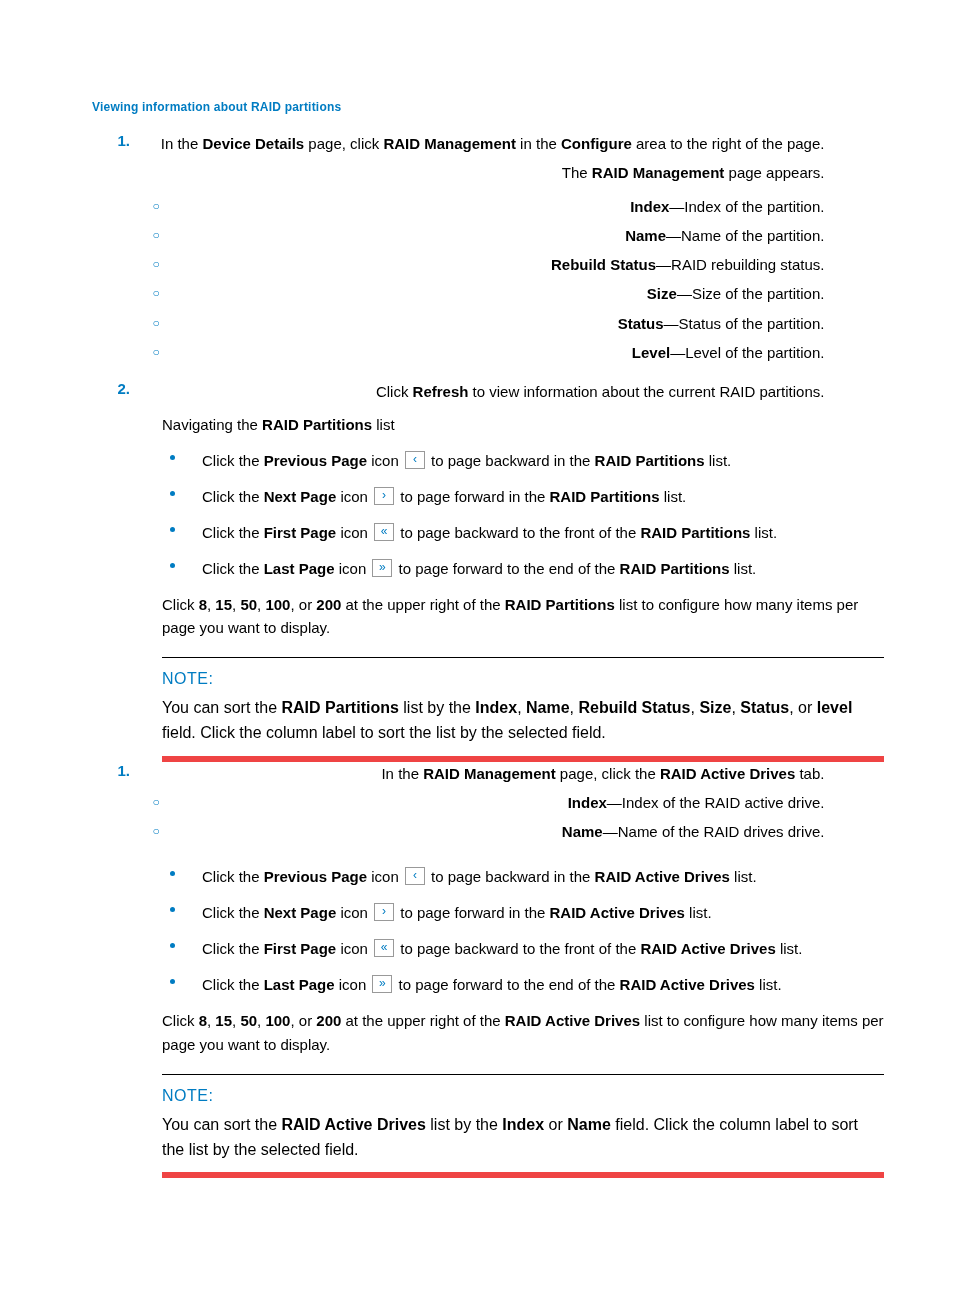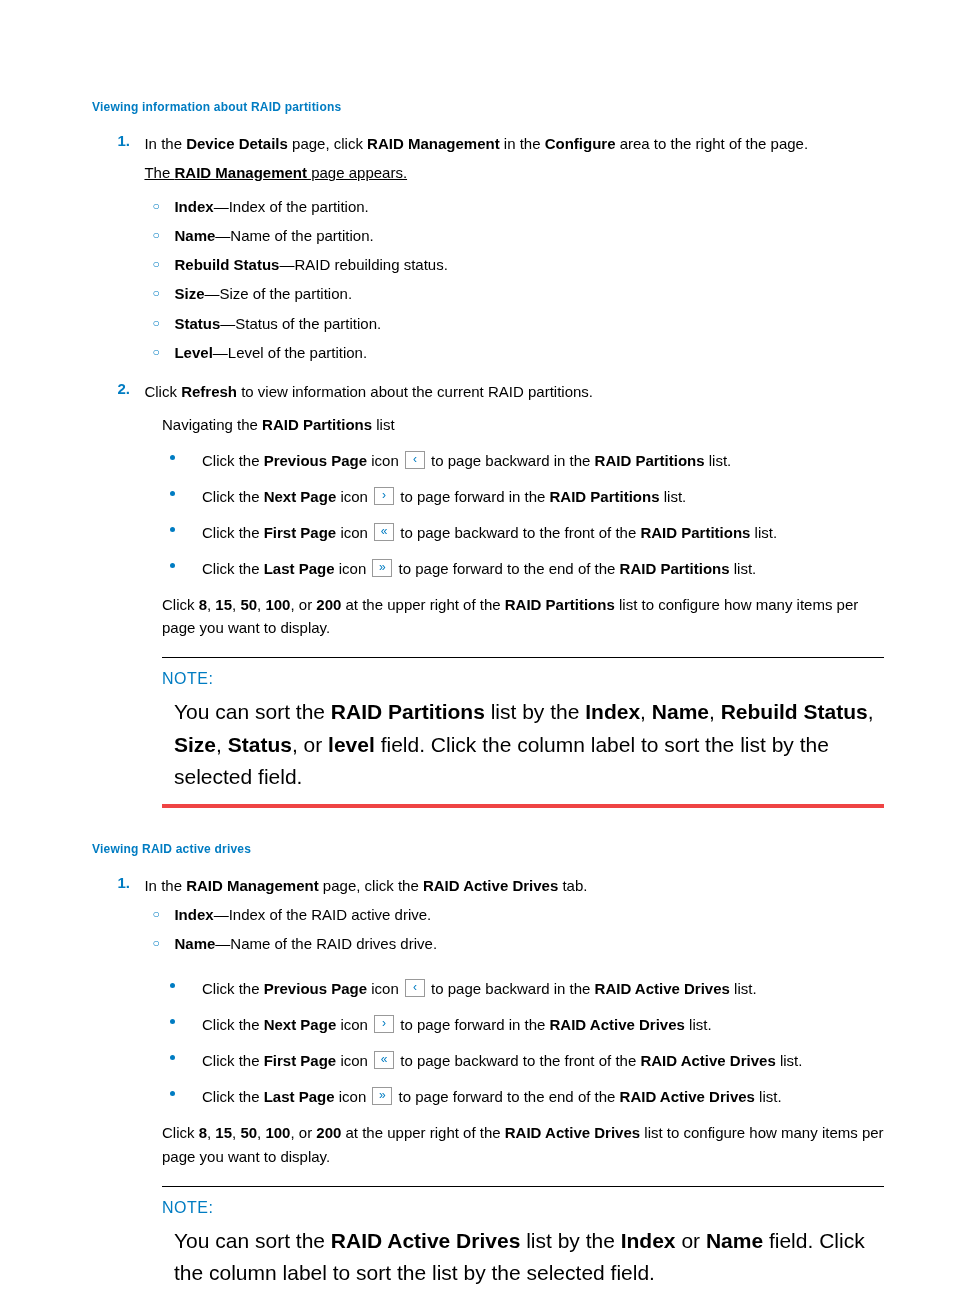--- a/index.html
+++ b/index.html
@@ -38,27 +38,28 @@
     font-size: 15px;
     vertical-align: top;
   }
   .step-body {
     display: inline-block;
     width: 680px;
     margin-left: 10px;
     font-size: 15px;
     line-height: 1.55;
     vertical-align: top;
+    text-align: right;
   }
   .para {
     margin: 10px 0;
     font-size: 15px;
     line-height: 1.55;
   }
-  .para.tight { margin-top: 6px; text-decoration: underline; }
+  .para.tight { margin-top: 6px; }
   .sub-list {
     margin: 4px 0 10px 0;
   }
   .sub-item {
     position: relative;
     padding-left: 30px;
     margin: 6px 0;
     font-size: 15px;
     line-height: 1.55;
   }
@@ -99,34 +100,33 @@
     font-size: 12px;
     line-height: 15px;
     text-align: center;
     vertical-align: text-bottom;
     margin: 0 2px;
     font-family: Arial, sans-serif;
     font-weight: normal;
   }
   .note-box {
     border-top: 1px solid #000;
-    border-bottom: 4px solid #ef4444;
+    border-bottom: 6px solid #ef4444;
     margin: 18px 0 0 70px;
     padding: 8px 0 10px 0;
   }
   .note-label {
     color: #007cc2;
     font-size: 16px;
     letter-spacing: 0.5px;
     margin: 4px 0 8px 0;
   }
   .note-body {
-    font-size: 21px;
-    line-height: 1.55;
-    margin-left: 12px;
+    font-size: 16px;
+    line-height: 1.55;
   }
   b { font-weight: bold; }
   .left-text { margin-left: 70px; }
 </style>
 </head>
 <body>
 
 <div class="page">
 
   <h2 class="section">Viewing information about RAID partitions</h2>
@@ -171,21 +171,20 @@
     <span>Click </span><b>8</b><span>, </span><b>15</b><span>, </span><b>50</b><span>, </span><b>100</b><span>, or </span><b>200</b><span> at the upper right of the </span><b>RAID Partitions</b><span> list to configure how many items per page you want to display.</span>
   </div>
 
   <div class="note-box">
     <div class="note-label">NOTE:</div>
     <div class="note-body">
       <span>You can sort the </span><b>RAID Partitions</b><span> list by the </span><b>Index</b><span>, </span><b>Name</b><span>, </span><b>Rebuild Status</b><span>, </span><b>Size</b><span>, </span><b>Status</b><span>, or </span><b>level</b><span> field. Click the column label to sort the list by the selected field.</span>
     </div>
   </div>
 
-  <h2 class="section spaced">Viewing RAID active drives</h2>
 
   <div class="ol-step">
     <span class="step-num">1.</span>
     <span class="step-body">
       <span>In the </span><b>RAID Management</b><span> page, click the </span><b>RAID Active Drives</b><span> tab.</span>
       <div class="sub-list" id="s2-items">
           <div class="sub-item"><span class="circ">○</span><b>Index</b><span>—Index of the RAID active drive.</span></div>
           <div class="sub-item"><span class="circ">○</span><b>Name</b><span>—Name of the RAID drives drive.</span></div>
         </div>
     </span>

